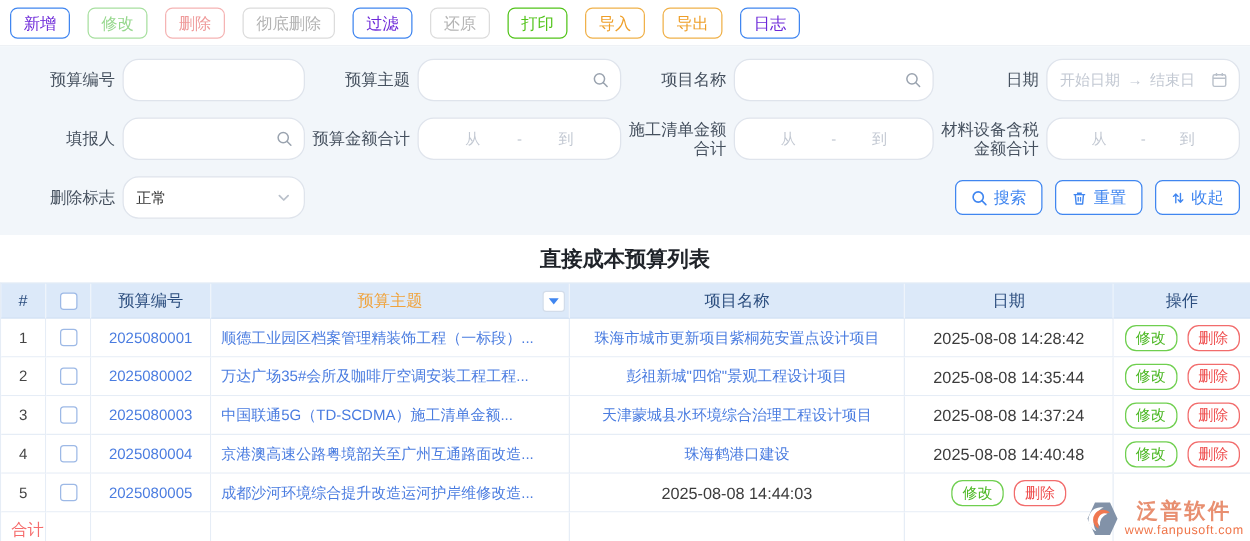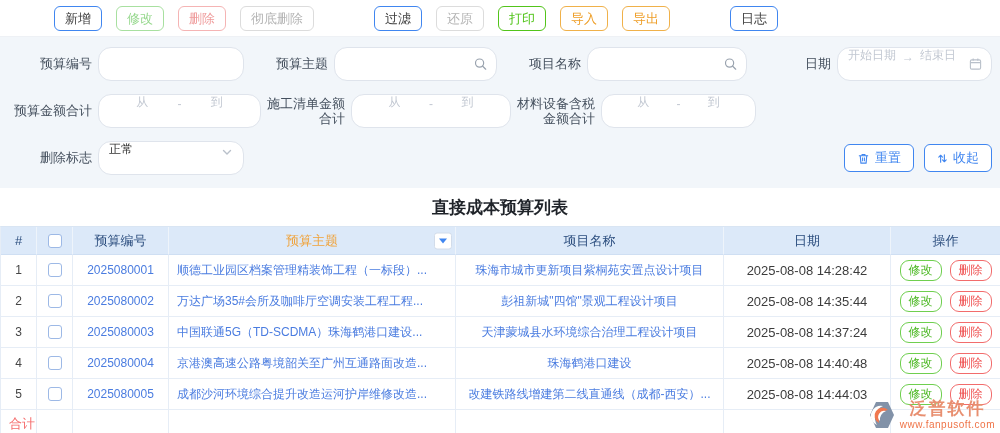--- a/index.html
+++ b/index.html
@@ -5,38 +5,38 @@
   * { box-sizing: border-box; margin: 0; padding: 0; }
   html,body { width:1000px; height:433px; overflow:hidden; background:#fff;
     font-family:"Liberation Sans", sans-serif; }
   .page { position:relative; width:1000px; height:433px; }
 
   
   .toolbar { height:37px; display:flex; align-items:center; gap:14px;
     padding:0 0 0 8px; background:#fff; border-bottom:1px solid #eef1f5; }
   .tb-btn { background:#fff; font-size:13px; padding:3px 10px; border-radius:6px;
     border:1px solid; cursor:pointer; line-height:17px; font-family:inherit; }
-  .tb-blue  { border-color:#4086f0; color:#404040;margin-left:46px; }
+  .tb-blue  { border-color:#4086f0; color:#6d28d9; }
   .tb-green-light { border-color:#a8e0a0; color:#97d88e; }
   .tb-red-light   { border-color:#f5b4b4; color:#ef9a9a; }
   .tb-gray  { border-color:#dcdcdc; color:#b4b4b4; }
   .tb-green { border-color:#52c41a; color:#52c41a; }
   .tb-orange{ border-color:#f0b14a; color:#ee9e27;text-align:center; }
 
   
   .filters { background:#f2f6fa; padding:10px 8px 9px 8px; }
   .f-row { display:flex; align-items:center; margin-bottom:13px; }
   .f-row:last-child { margin-bottom:4px; }
   .f-item { display:flex; align-items:center; }
   .f-item.w1 { width:236px; } .f-item.w2 { width:253px; }
   .f-item.w3 { width:250px; } .f-item.w4 { width:245px; }
   .f-label { flex:none; width:84px; text-align:right; margin-right:6px;
     font-size:13px; color:#45505e; line-height:1.18; }
   .f-field { position:relative; flex:1; height:26px; background:#fff;
-    border:1px solid #dfe4ec; border-radius:13px; display:flex; align-items:flex-end;
+    border:1px solid #dfe4ec; border-radius:13px; display:flex; align-items:center;
     padding:16px 10px; font-size:12px; }
   .f-field input { border:none; outline:none; width:100%; height:100%;
     background:transparent; font-size:12px; font-family:inherit; padding:0; }
   .f-field.has-icon { padding-right:26px; }
   .field-icon { position:absolute; right:9px; top:50%; transform:translateY(-50%);
     display:flex; }
   .range { justify-content:space-evenly; color:#c2c8d2; }
   .range span { padding:0 2px; }
   .dateline { color:#c2c8d2; gap:6px; }
   .dateline .arrow { color:#c2c8d2; }
@@ -151,20 +151,32 @@
                 <line x1="1.5" y1="5.5" x2="12.5" y2="5.5" stroke="#b9c0ca" stroke-width="1.2"></line>
                 <line x1="4.5" y1="1" x2="4.5" y2="3.5" stroke="#b9c0ca" stroke-width="1.2"></line>
                 <line x1="9.5" y1="1" x2="9.5" y2="3.5" stroke="#b9c0ca" stroke-width="1.2"></line>
               </svg>
           </span>
         </div>
       </div>
     </div>
 
     <div class="f-row">
+      <div class="f-item w1">
+        <span class="f-label">填报人</span>
+        <div class="f-field has-icon">
+          <input style="">
+          <span class="field-icon">
+            <svg width="13" height="13" viewBox="0 0 14 14">
+                <circle cx="6" cy="6" r="4.4" fill="none" stroke="#9aa3af" stroke-width="1.3"></circle>
+                <line x1="9.4" y1="9.4" x2="12.6" y2="12.6" stroke="#9aa3af" stroke-width="1.3" stroke-linecap="round"></line>
+              </svg>
+          </span>
+        </div>
+      </div>
       <div class="f-item w2">
         <span class="f-label">预算金额合计</span>
         <div class="f-field range">
           <span>从</span>
           <span>-</span>
           <span>到</span>
         </div>
       </div>
       <div class="f-item w3">
         <span class="f-label"><span>施工清单金额</span><br><span>合计</span></span>
@@ -193,20 +205,29 @@
             <svg width="12" height="12" viewBox="0 0 12 12">
                 <polyline points="2.5,4.5 6,8 9.5,4.5" fill="none" stroke="#b9c0ca" stroke-width="1.4" stroke-linecap="round" stroke-linejoin="round"></polyline>
               </svg>
           </span>
         </div>
       </div>
       <div class="f-buttons">
         <button class="f-btn">
           <span style="display:flex">
             <svg width="13" height="13" viewBox="0 0 14 14">
+                <circle cx="6" cy="6" r="4.4" fill="none" stroke="#4086f0" stroke-width="1.4"></circle>
+                <line x1="9.4" y1="9.4" x2="12.6" y2="12.6" stroke="#4086f0" stroke-width="1.4" stroke-linecap="round"></line>
+              </svg>
+          </span>
+          <span>搜索</span>
+        </button>
+        <button class="f-btn">
+          <span style="display:flex">
+            <svg width="13" height="13" viewBox="0 0 14 14">
                 <path d="M2.5 4h9" stroke="#4086f0" stroke-width="1.2" stroke-linecap="round" fill="none"></path>
                 <path d="M5.5 4V2.8h3V4" stroke="#4086f0" stroke-width="1.2" fill="none"></path>
                 <path d="M3.5 4l.7 8h5.6l.7-8" stroke="#4086f0" stroke-width="1.2" fill="none" stroke-linejoin="round"></path>
                 <line x1="6" y1="6" x2="6" y2="10" stroke="#4086f0" stroke-width="1.1"></line>
                 <line x1="8" y1="6" x2="8" y2="10" stroke="#4086f0" stroke-width="1.1"></line>
               </svg>
           </span>
           <span>重置</span>
         </button>
         <button class="f-btn">
@@ -271,21 +292,21 @@
         <button class="op-btn op-del">删除</button>
       </div>
     </div>
 
     <div class="tr data">
       <div class="c idx">3</div>
       <div class="c">
           <span class="checkbox"></span>
         </div>
       <div class="c link">2025080003</div>
-      <div class="c link cell-left">中国联通5G（TD-SCDMA）珠海鹤港口建设...</div>
+      <div class="c link cell-left">中国联通5G（TD-SCDMA）施工清单金额...</div>
       <div class="c link cell-center">天津蒙城县水环境综合治理工程设计项目</div>
       <div class="c date-c">2025-08-08 14:37:24</div>
       <div class="c">
         <button class="op-btn op-edit">修改</button>
         <button class="op-btn op-del">删除</button>
       </div>
     </div>
 
     <div class="tr data">
       <div class="c idx">4</div>
@@ -302,21 +323,20 @@
       </div>
     </div>
 
     <div class="tr data">
       <div class="c idx">5</div>
       <div class="c">
           <span class="checkbox"></span>
         </div>
       <div class="c link">2025080005</div>
       <div class="c link cell-left">成都沙河环境综合提升改造运河护岸维修改造...</div>
-      <div class="c link cell-center">改建铁路线增建第二线直通线（成都-西安）...</div>
       <div class="c date-c">2025-08-08 14:44:03</div>
       <div class="c">
         <button class="op-btn op-edit">修改</button>
         <button class="op-btn op-del">删除</button>
       </div>
     </div>
 
     <div class="tr foot">
       <div class="c foot-label">合计</div>
       <div class="c"></div>

